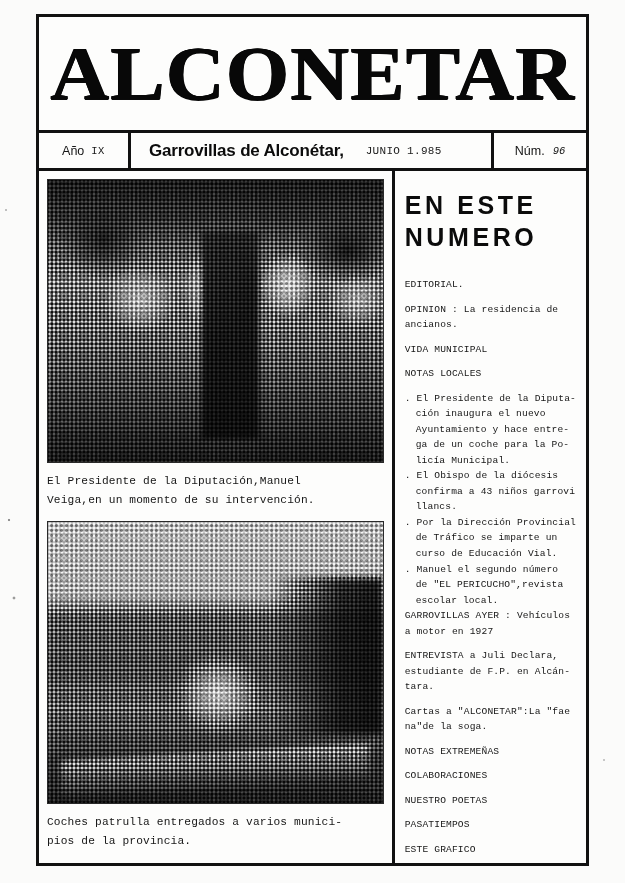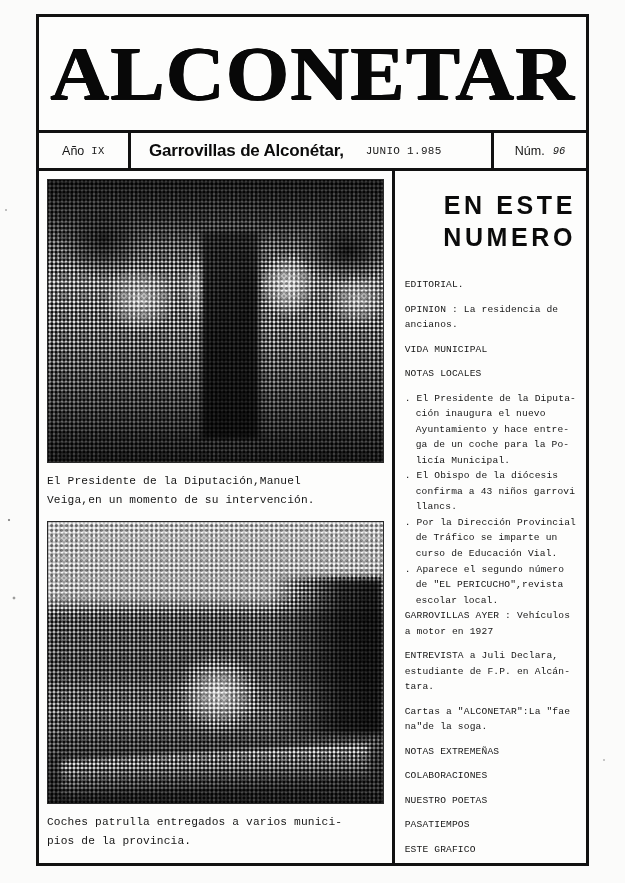--- a/index.html
+++ b/index.html
@@ -263,21 +263,21 @@
   .caption-2 { padding-left: 14px; text-indent: -14px; }
 
   
   .contents-head {
     font-family: "Liberation Sans", sans-serif;
     font-weight: bold;
     font-size: 25px;
     letter-spacing: 3.6px;
     color: #0b0b0b;
     line-height: 1.28;
-    text-align: right;
+    text-align: left;
     margin: 6px 0 0 0;
   }
   .contents-head span { display: block; }
   .contents-list {
     margin-top: 24px;
     font-family: "Liberation Mono", monospace;
     font-size: 9.6px;
     line-height: 1.62;
     color: #161616;
     letter-spacing: .15px;
@@ -380,21 +380,21 @@
             <span class="toc-line">. El Obispo de la diócesis</span>
             <span class="toc-sub-line">confirma a 43 niños garrovi</span>
             <span class="toc-sub-line">llancs.</span>
           </div>
           <div class="toc-entry sub">
             <span class="toc-line">. Por la Dirección Provincial</span>
             <span class="toc-sub-line">de Tráfico se imparte un</span>
             <span class="toc-sub-line">curso de Educación Vial.</span>
           </div>
           <div class="toc-entry sub">
-            <span class="toc-line">. Aparece el segundo número</span>
+            <span class="toc-line">. Manuel el segundo número</span>
             <span class="toc-sub-line">de "EL PERICUCHO",revista</span>
             <span class="toc-sub-line">escolar local.</span>
           </div>
           <div class="toc-entry">
             <span class="toc-line">GARROVILLAS AYER : Vehículos</span>
             <span class="toc-line">a motor en 1927</span>
           </div>
           <div class="toc-entry">
             <span class="toc-line">ENTREVISTA a Juli Declara,</span>
             <span class="toc-line">estudiante de F.P. en Alcán-</span>

